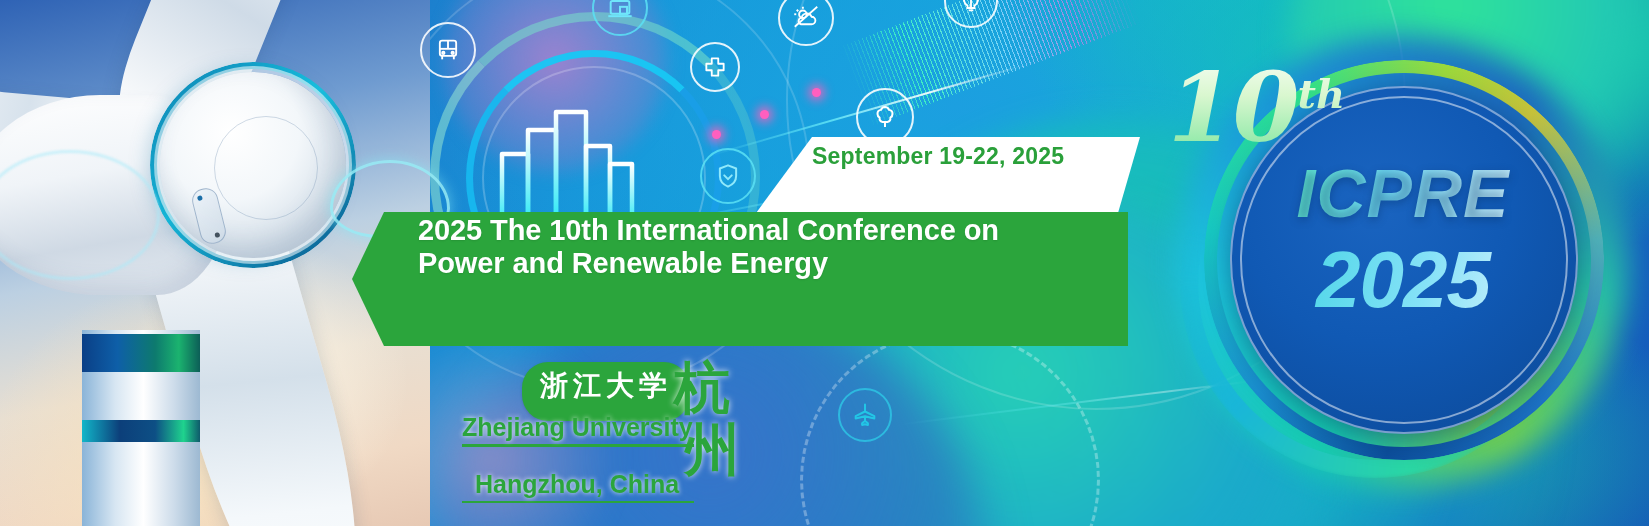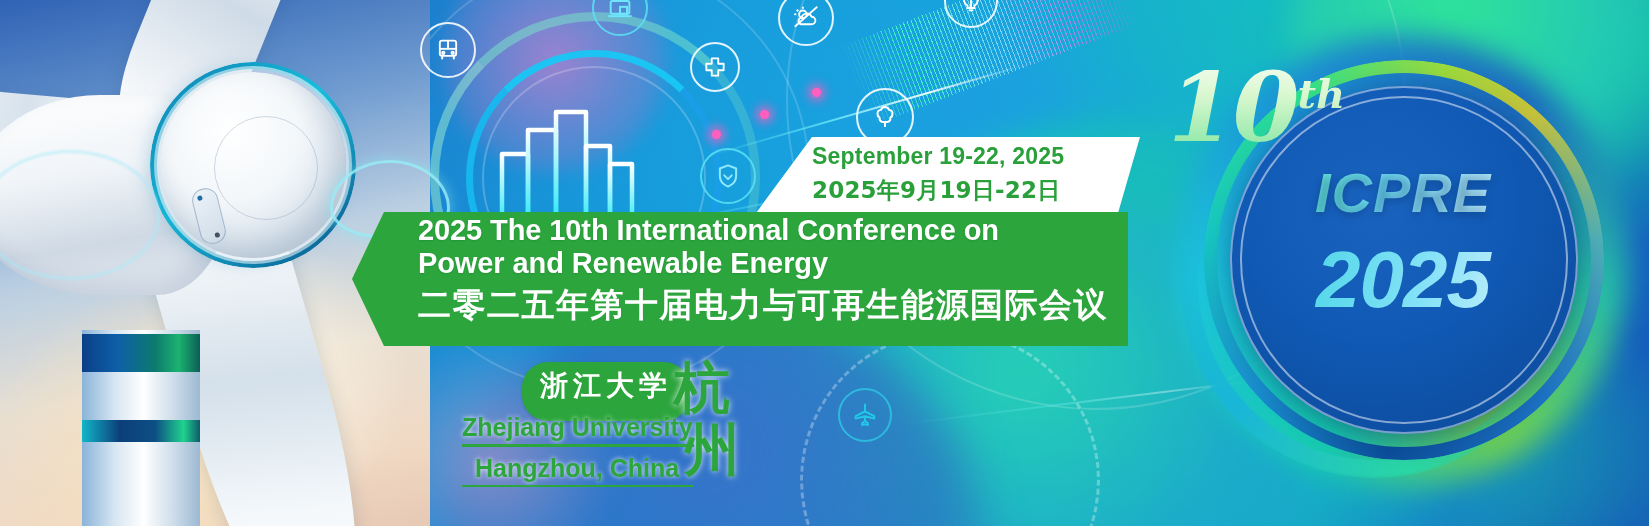--- a/index.html
+++ b/index.html
@@ -193,21 +193,21 @@
     font-family: "DejaVu Sans", "Liberation Sans", sans-serif;
     white-space: nowrap;
     box-shadow: 0 1px 3px rgba(0,0,0,.15);
   }
   .uni-en {
     position: absolute; left: 0; top: 50px; width: 230px;
     text-align: center; color: #2ba53c; font-weight: bold;
   }
   .uni-line1 { font-size: 25px; line-height: 30px; white-space: nowrap;
                text-shadow: 0 0 5px rgba(255,255,255,.9); text-align: right; }
-  .uni-line2 { font-size: 25px; line-height: 30px; white-space: nowrap; margin-top: 6px;
+  .uni-line2 { font-size: 25px; line-height: 30px; white-space: nowrap; margin-top: 22px;
                text-shadow: 0 0 5px rgba(255,255,255,.9); }
   .uni-rule { height: 2.5px; background: #2ba53c; width: 232px; margin-top: 2px; }
   .uni-city {
     position: absolute; left: 212px; top: -6px; color: #2ba53c;
     font-family: "DejaVu Serif", serif; font-weight: bold;
     font-size: 56px; line-height: 62px; letter-spacing: 0;
     text-shadow: 0 0 6px rgba(255,255,255,.85);
   }
   .uni-city span { display: block; }
   .uni-city .c2 { margin-left: 10px; }
@@ -251,21 +251,21 @@
     position: absolute; left: 0; right: 0; top: 14px; 
     font-family: "DejaVu Serif", serif; font-style: italic; font-weight: bold;
     font-size: 96px; line-height: 100px;
     background: linear-gradient(180deg, #ffffff 0%, #d9f7cf 45%, #7fe6a0 100%);
     -webkit-background-clip: text; background-clip: text; color: transparent;
     letter-spacing: -2px;
   }
   .e-th { font-size: 40px; vertical-align: super; letter-spacing: 0; }
   .e-icpre {
     position: absolute; left: 0; right: 0; top: 120px; text-align: center;
-    font-size: 56px; line-height: 86px; font-weight: bold; font-style: italic;
+    font-size: 68px; line-height: 86px; font-weight: bold; font-style: italic;
     letter-spacing: 1px;
     background: linear-gradient(100deg, #3ae06e 0%, #57e6c3 22%, #6fd8f2 46%, #bfeafb 72%, #ffffff 100%);
     -webkit-background-clip: text; background-clip: text; color: transparent;
     text-shadow: 0 3px 8px rgba(3,40,90,.35);
   }
   .e-2025 {
     position: absolute; left: 0; right: 0; top: 208px; text-align: center;
     font-size: 80px; line-height: 84px; font-weight: bold; font-style: italic;
     letter-spacing: -1px;
     background: linear-gradient(100deg, #2fdca8 0%, #4fd6e8 28%, #86e2f7 55%, #d7f2fd 80%, #ffffff 100%);
@@ -401,28 +401,26 @@
         <line x1="50" y1="56" x2="50" y2="128"></line>
         <line x1="79" y1="40" x2="79" y2="128"></line>
         <line x1="106" y1="72" x2="106" y2="128"></line>
       </g>
     </svg>
   </div>
 
   <div class="date-panel"></div>
   <div class="date-text">
     <div class="date-en">September 19-22, 2025</div>
-    <div class="date-cn">2025年9月19日-22日</div>
   </div>
 
   <div class="title-banner"></div>
   <div class="title-text">
     <div class="title-en">2025 The 10th International Conference on</div>
     <div class="title-en">Power and Renewable Energy</div>
-    <div class="title-cn">二零二五年第十届电力与可再生能源国际会议</div>
   </div>
 
   <div class="uni">
     <div class="uni-pill">浙江大学</div>
     <div class="uni-city">
       <span class="c1">杭</span>
       <span class="c2">州</span>
     </div>
     <div class="uni-en">
       <div class="uni-line1">Zhejiang University</div>

